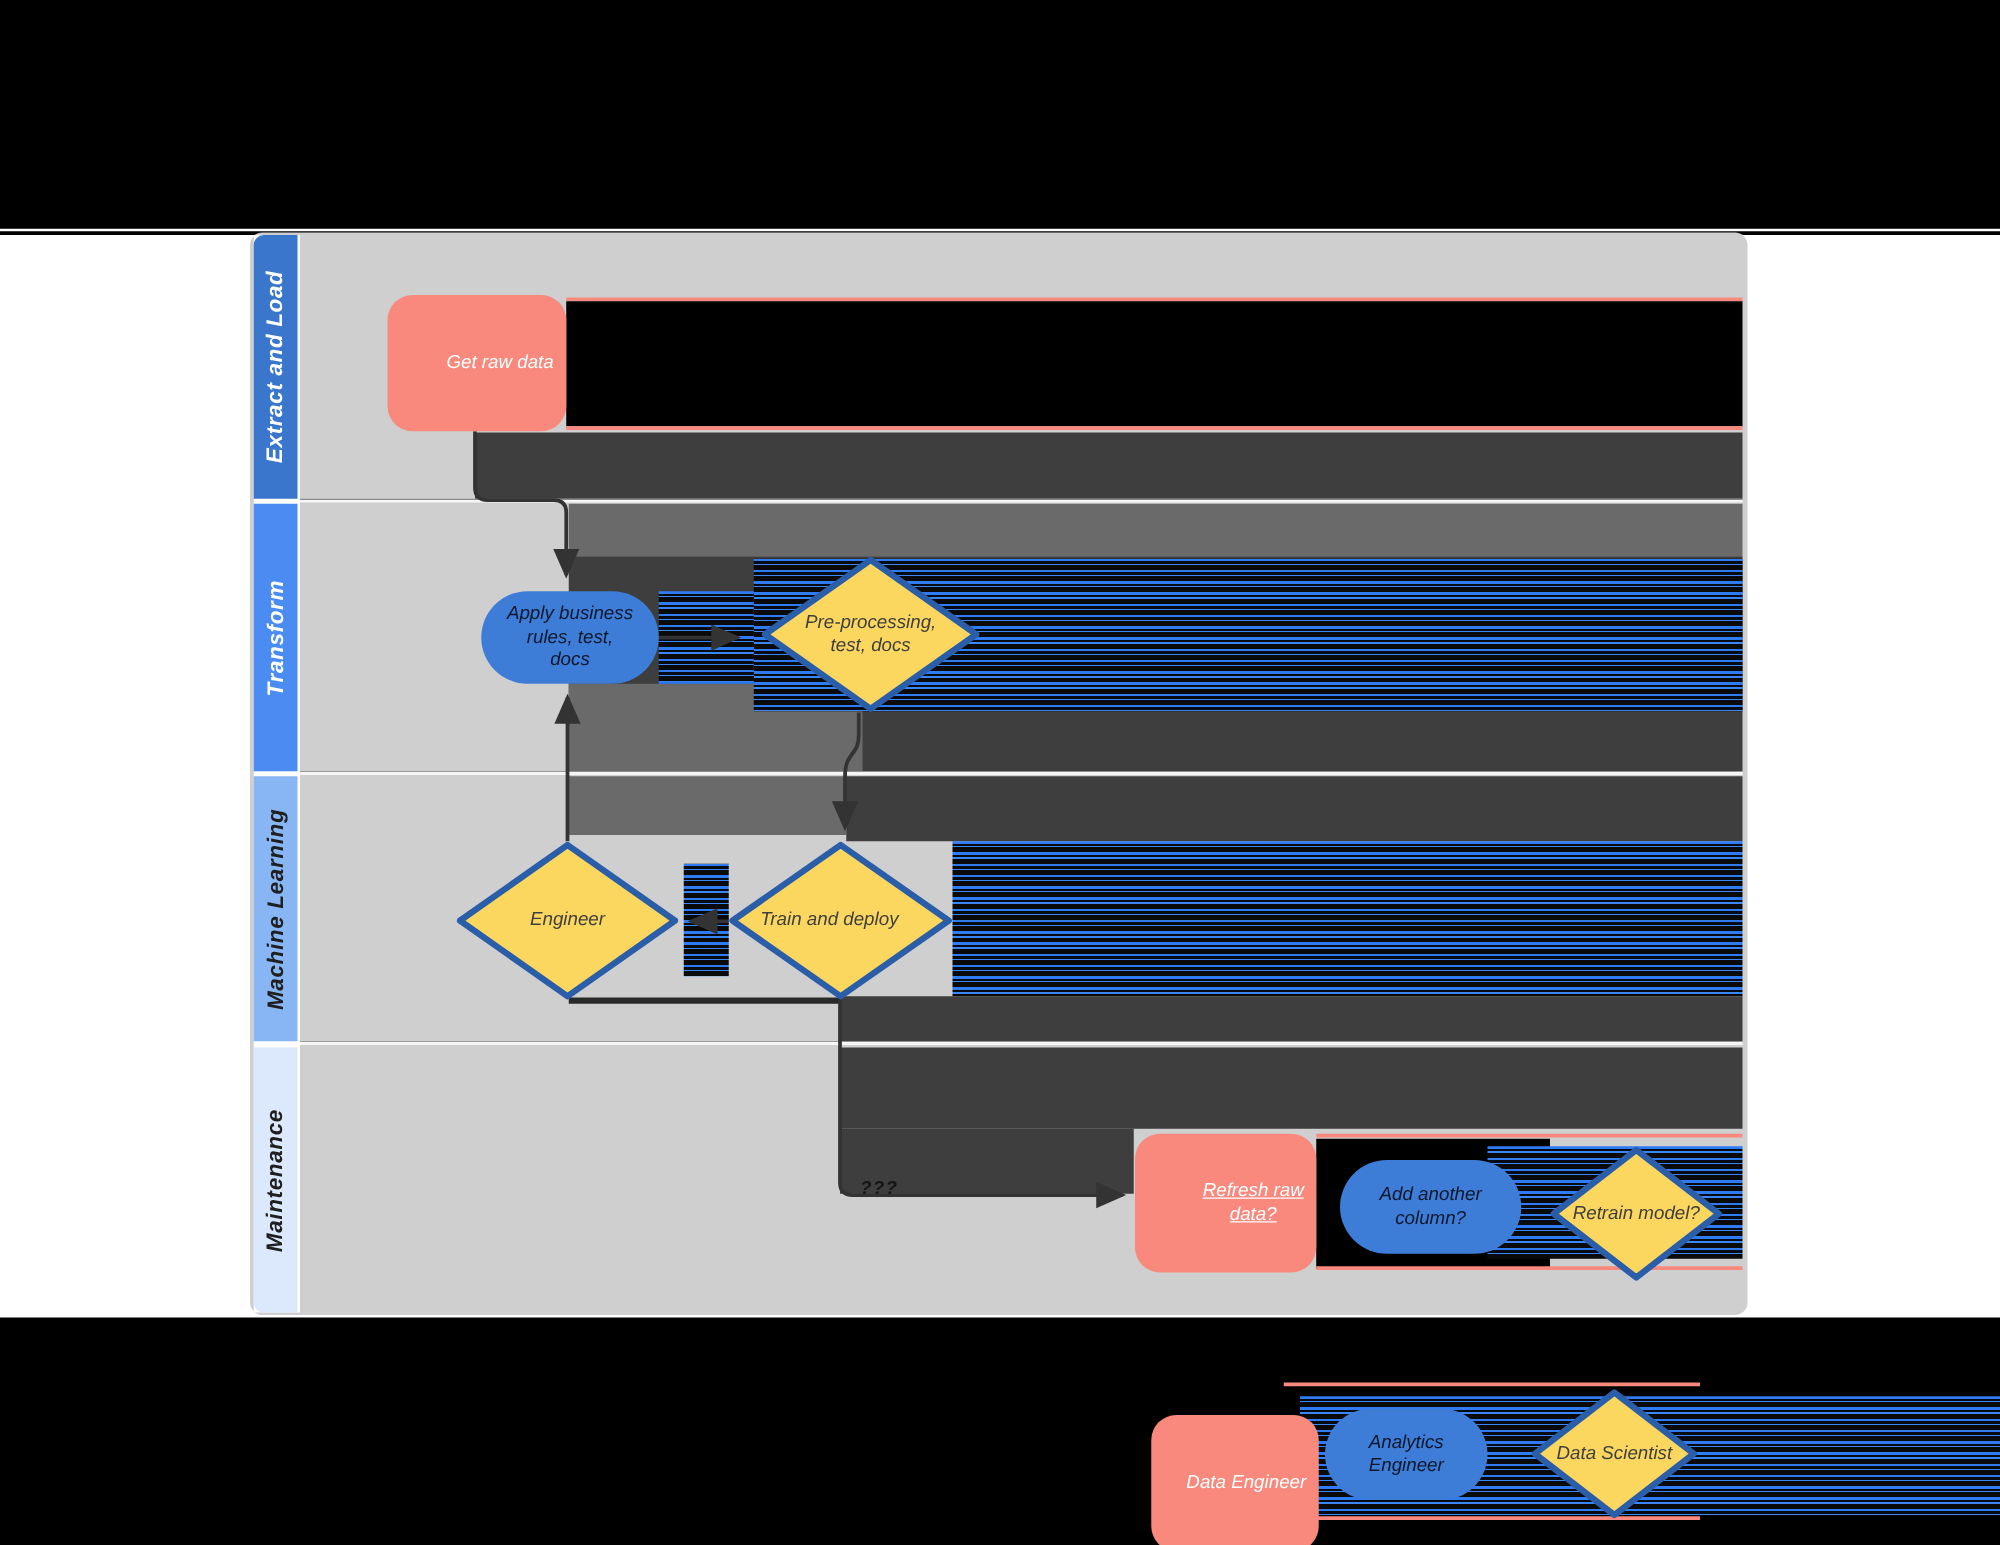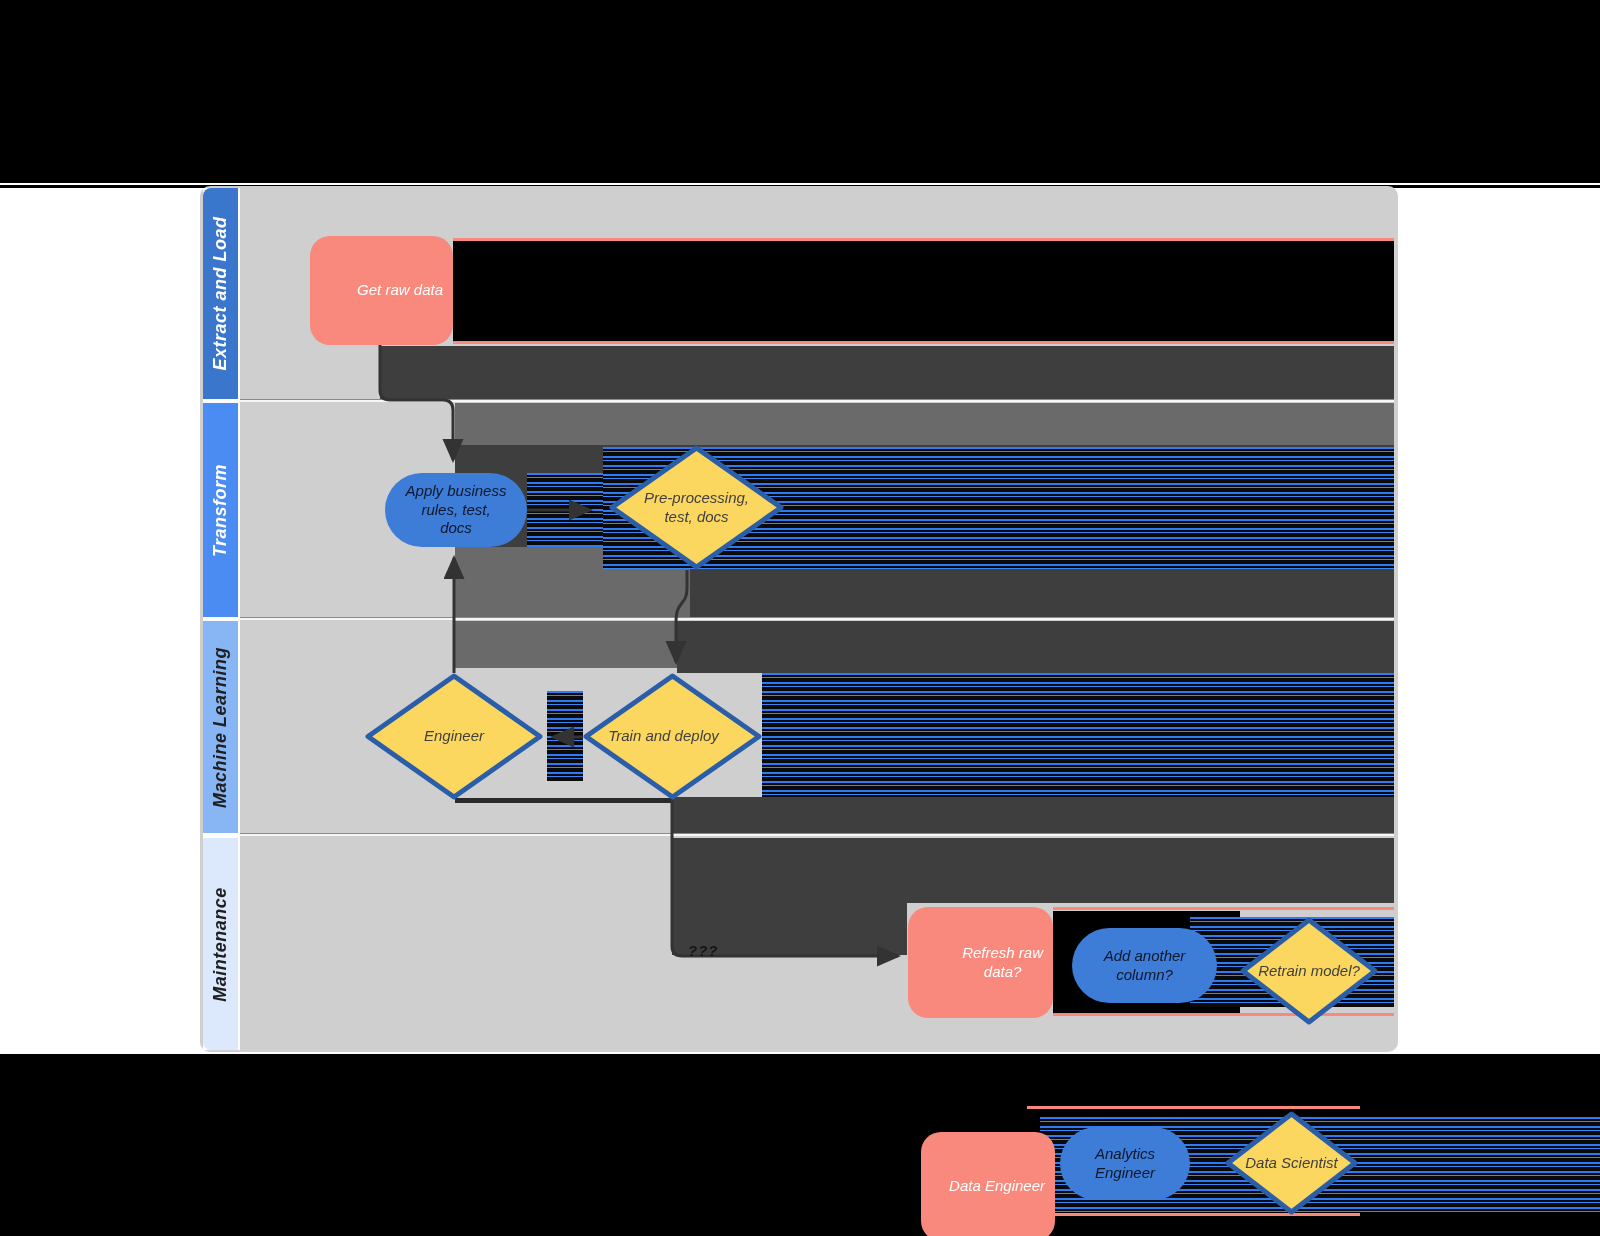--- a/index.html
+++ b/index.html
@@ -124,21 +124,21 @@
           <polygon points="89,3 175,63.5 89,124 3,63.5" fill="#fcd75f" stroke="#2b5ea9" stroke-width="5" stroke-linejoin="round"></polygon>
         </svg>
         <div class="lbl">Engineer</div>
       </div>
       <div class="node diamond" style="left: 583px; top: 673px; width: 161px; height: 127px;">
         <svg viewBox="0 0 179 127" width="179" height="127">
           <polygon points="89.5,3 176,63.5 89.5,124 3,63.5" fill="#fcd75f" stroke="#2b5ea9" stroke-width="5" stroke-linejoin="round"></polygon>
         </svg>
         <div class="lbl">Train and deploy</div>
       </div>
-      <div class="node rect" style="left: 908px; top: 907px; width: 145px; height: 111px;">
+      <div class="node rect" style="left: 908px; top: 907px; width: 145px; height: 111px; text-decoration: underline;">
         <div class="lbl">Refresh raw<br>data?</div>
       </div>
       <div class="node pill" style="left: 1072px; top: 928px; width: 145px; height: 75px;">
         <div class="lbl">Add another<br>column?</div>
       </div>
       <div class="node diamond" style="left: 1240px; top: 917px; width: 138px; height: 108px;">
         <svg viewBox="0 0 138 108" width="138" height="108">
           <polygon points="69,3 135,54 69,105 3,54" fill="#fcd75f" stroke="#2b5ea9" stroke-width="5" stroke-linejoin="round"></polygon>
         </svg>
         <div class="lbl">Retrain model?</div>

